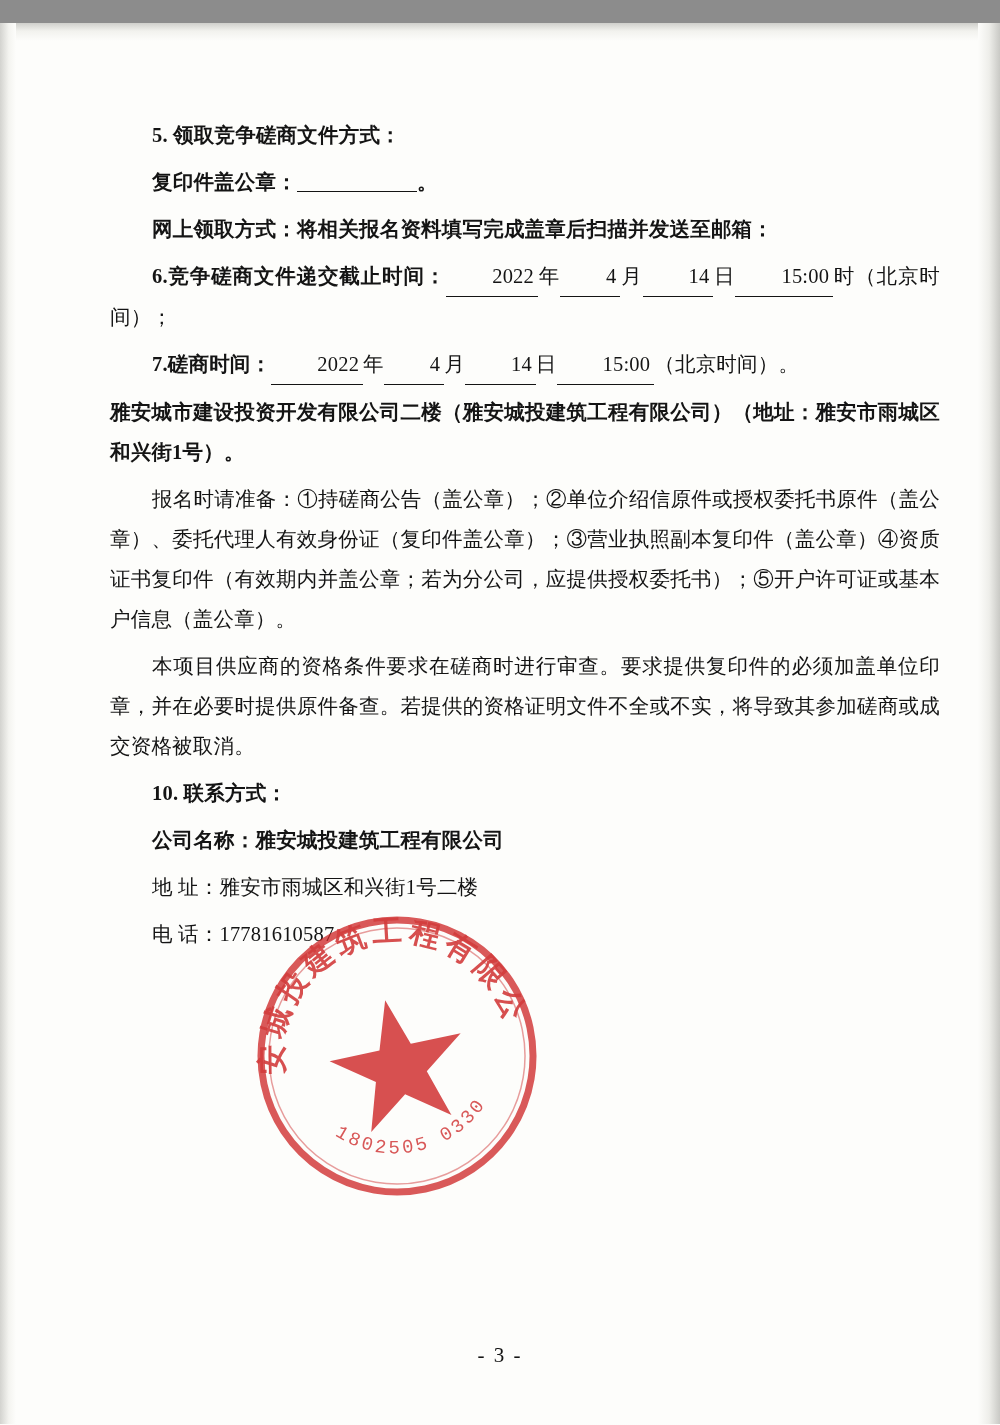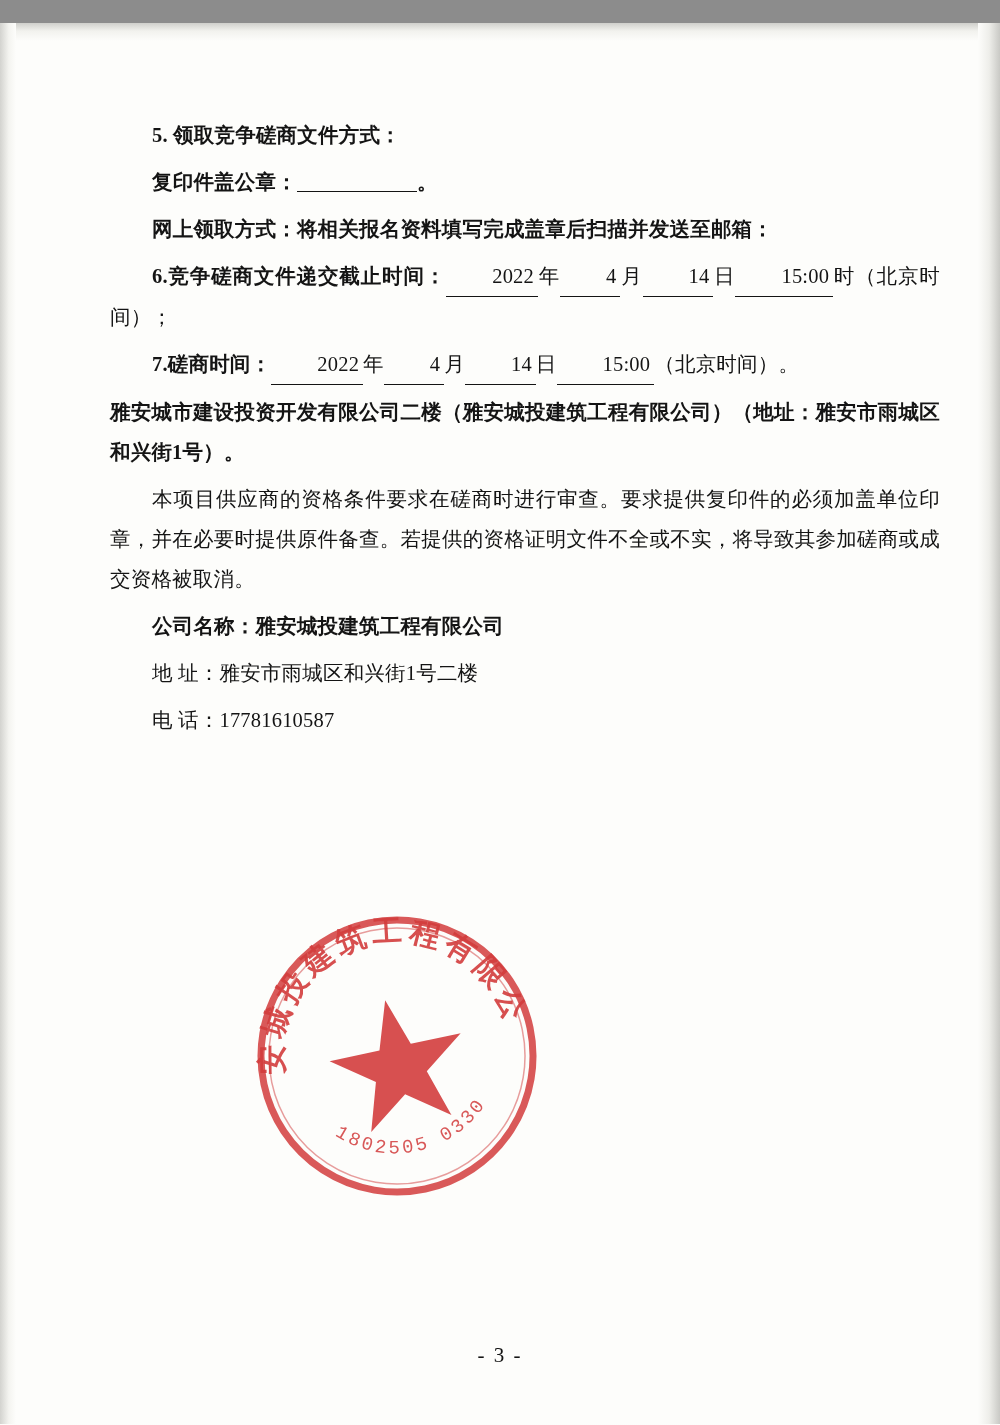--- a/index.html
+++ b/index.html
@@ -119,23 +119,25 @@
       <span class="bold">6.竞争磋商文件递交截止时间：</span><span class="fill">2022</span><span>年</span><span class="fill">4</span><span>月</span><span class="fill">14</span><span>日</span><span class="fill">15:00</span><span>时</span><span>（北京时间）；</span>
     </p>
 
     <p class="para indent">
       <span class="bold">7.磋商时间：</span><span class="fill">2022</span><span>年</span><span class="fill">4</span><span>月</span><span class="fill">14</span><span>日</span><span class="fill">15:00</span><span>（北京时间）。</span>
     </p>
 
     <p class="para bold" style="text-indent:0">雅安城市建设投资开发有限公司二楼（雅安城投建筑工程有限公司）（地址：雅安市雨城区和兴街1号）。</p>
 
 
+    <p class="para indent">报名时请准备：①持磋商公告（盖公章）；②单位介绍信原件或授权委托书原件（盖公章）、委托代理人有效身份证（复印件盖公章）；③营业执照副本复印件（盖公章）④资质证书复印件（有效期内并盖公章；若为分公司，应提供授权委托书）；⑤开户许可证或基本户信息（盖公章）。</p>
 
     <p class="para indent">本项目供应商的资格条件要求在磋商时进行审查。要求提供复印件的必须加盖单位印章，并在必要时提供原件备查。若提供的资格证明文件不全或不实，将导致其参加磋商或成交资格被取消。</p>
 
+    <p class="para indent bold">10. 联系方式：</p>
 
     <p class="para indent">
       <span class="bold">公司名称：</span><span class="bold">雅安城投建筑工程有限公司</span>
     </p>
 
     <p class="para indent">
       <span>地 址：</span><span>雅安市雨城区和兴街1号二楼</span>
     </p>
 
     <p class="para indent">

